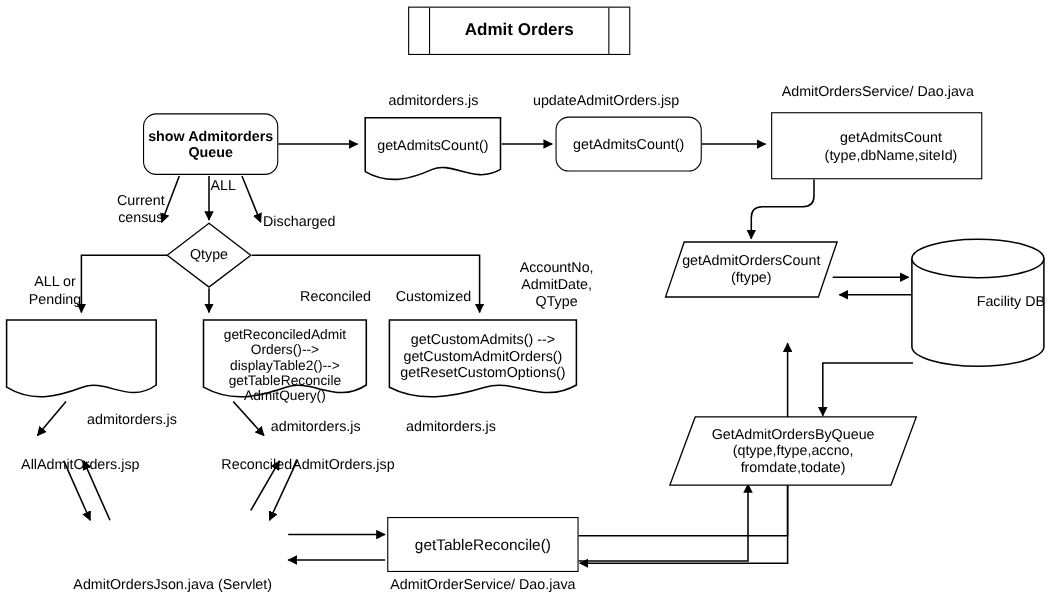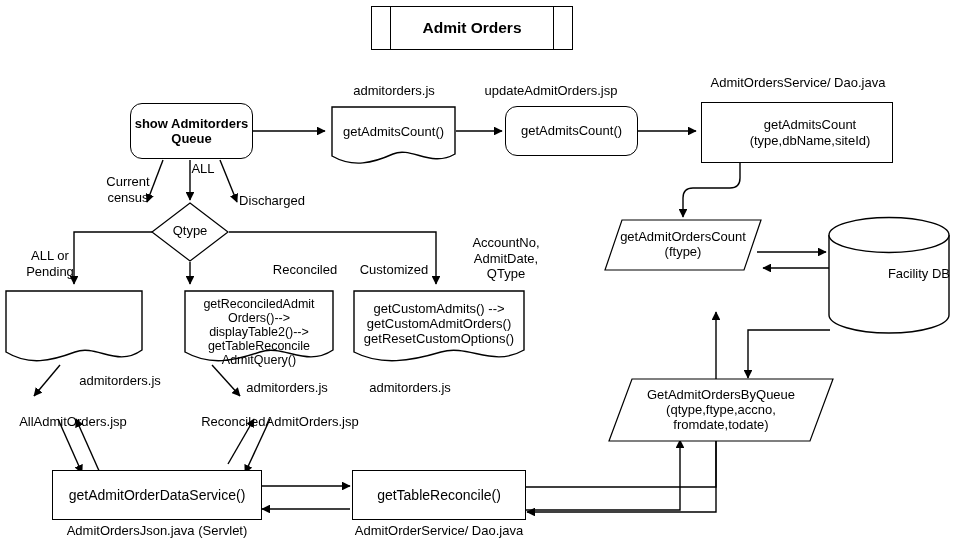--- a/index.html
+++ b/index.html
@@ -260,23 +260,20 @@
 getCustomAdmitOrders()
 getResetCustomOptions()</span>
   </div>
 
   <div class="lbl center fs13" style="left:330px; top:380px; width:160px;">admitorders.js</div>
 
   <div class="lbl left fs13" style="left:8px; top:414px; width:130px;">AllAdmitOrders.jsp</div>
 
   <div class="lbl left fs13" style="left:190px; top:414px; width:180px;">ReconciledAdmitOrders.jsp</div>
 
-  <div class="node rect fs14" style="left:52px; top:470px; width:210px; height:50px;">
-    <span class="txt">getAdmitOrderDataService()</span>
-  </div>
 
   <div class="lbl center fs13" style="left:52px; top:523px; width:210px;">AdmitOrdersJson.java (Servlet)</div>
 
   <div class="node rect fs14" style="left:352px; top:470px; width:174px; height:50px;">
     <span class="txt">getTableReconcile()</span>
   </div>
 
   <div class="lbl center fs13" style="left:352px; top:523px; width:174px;">AdmitOrderService/ Dao.java</div>
 
   <div class="shapewrap" style="left:608px; top:378px; width:226px; height:64px;">

